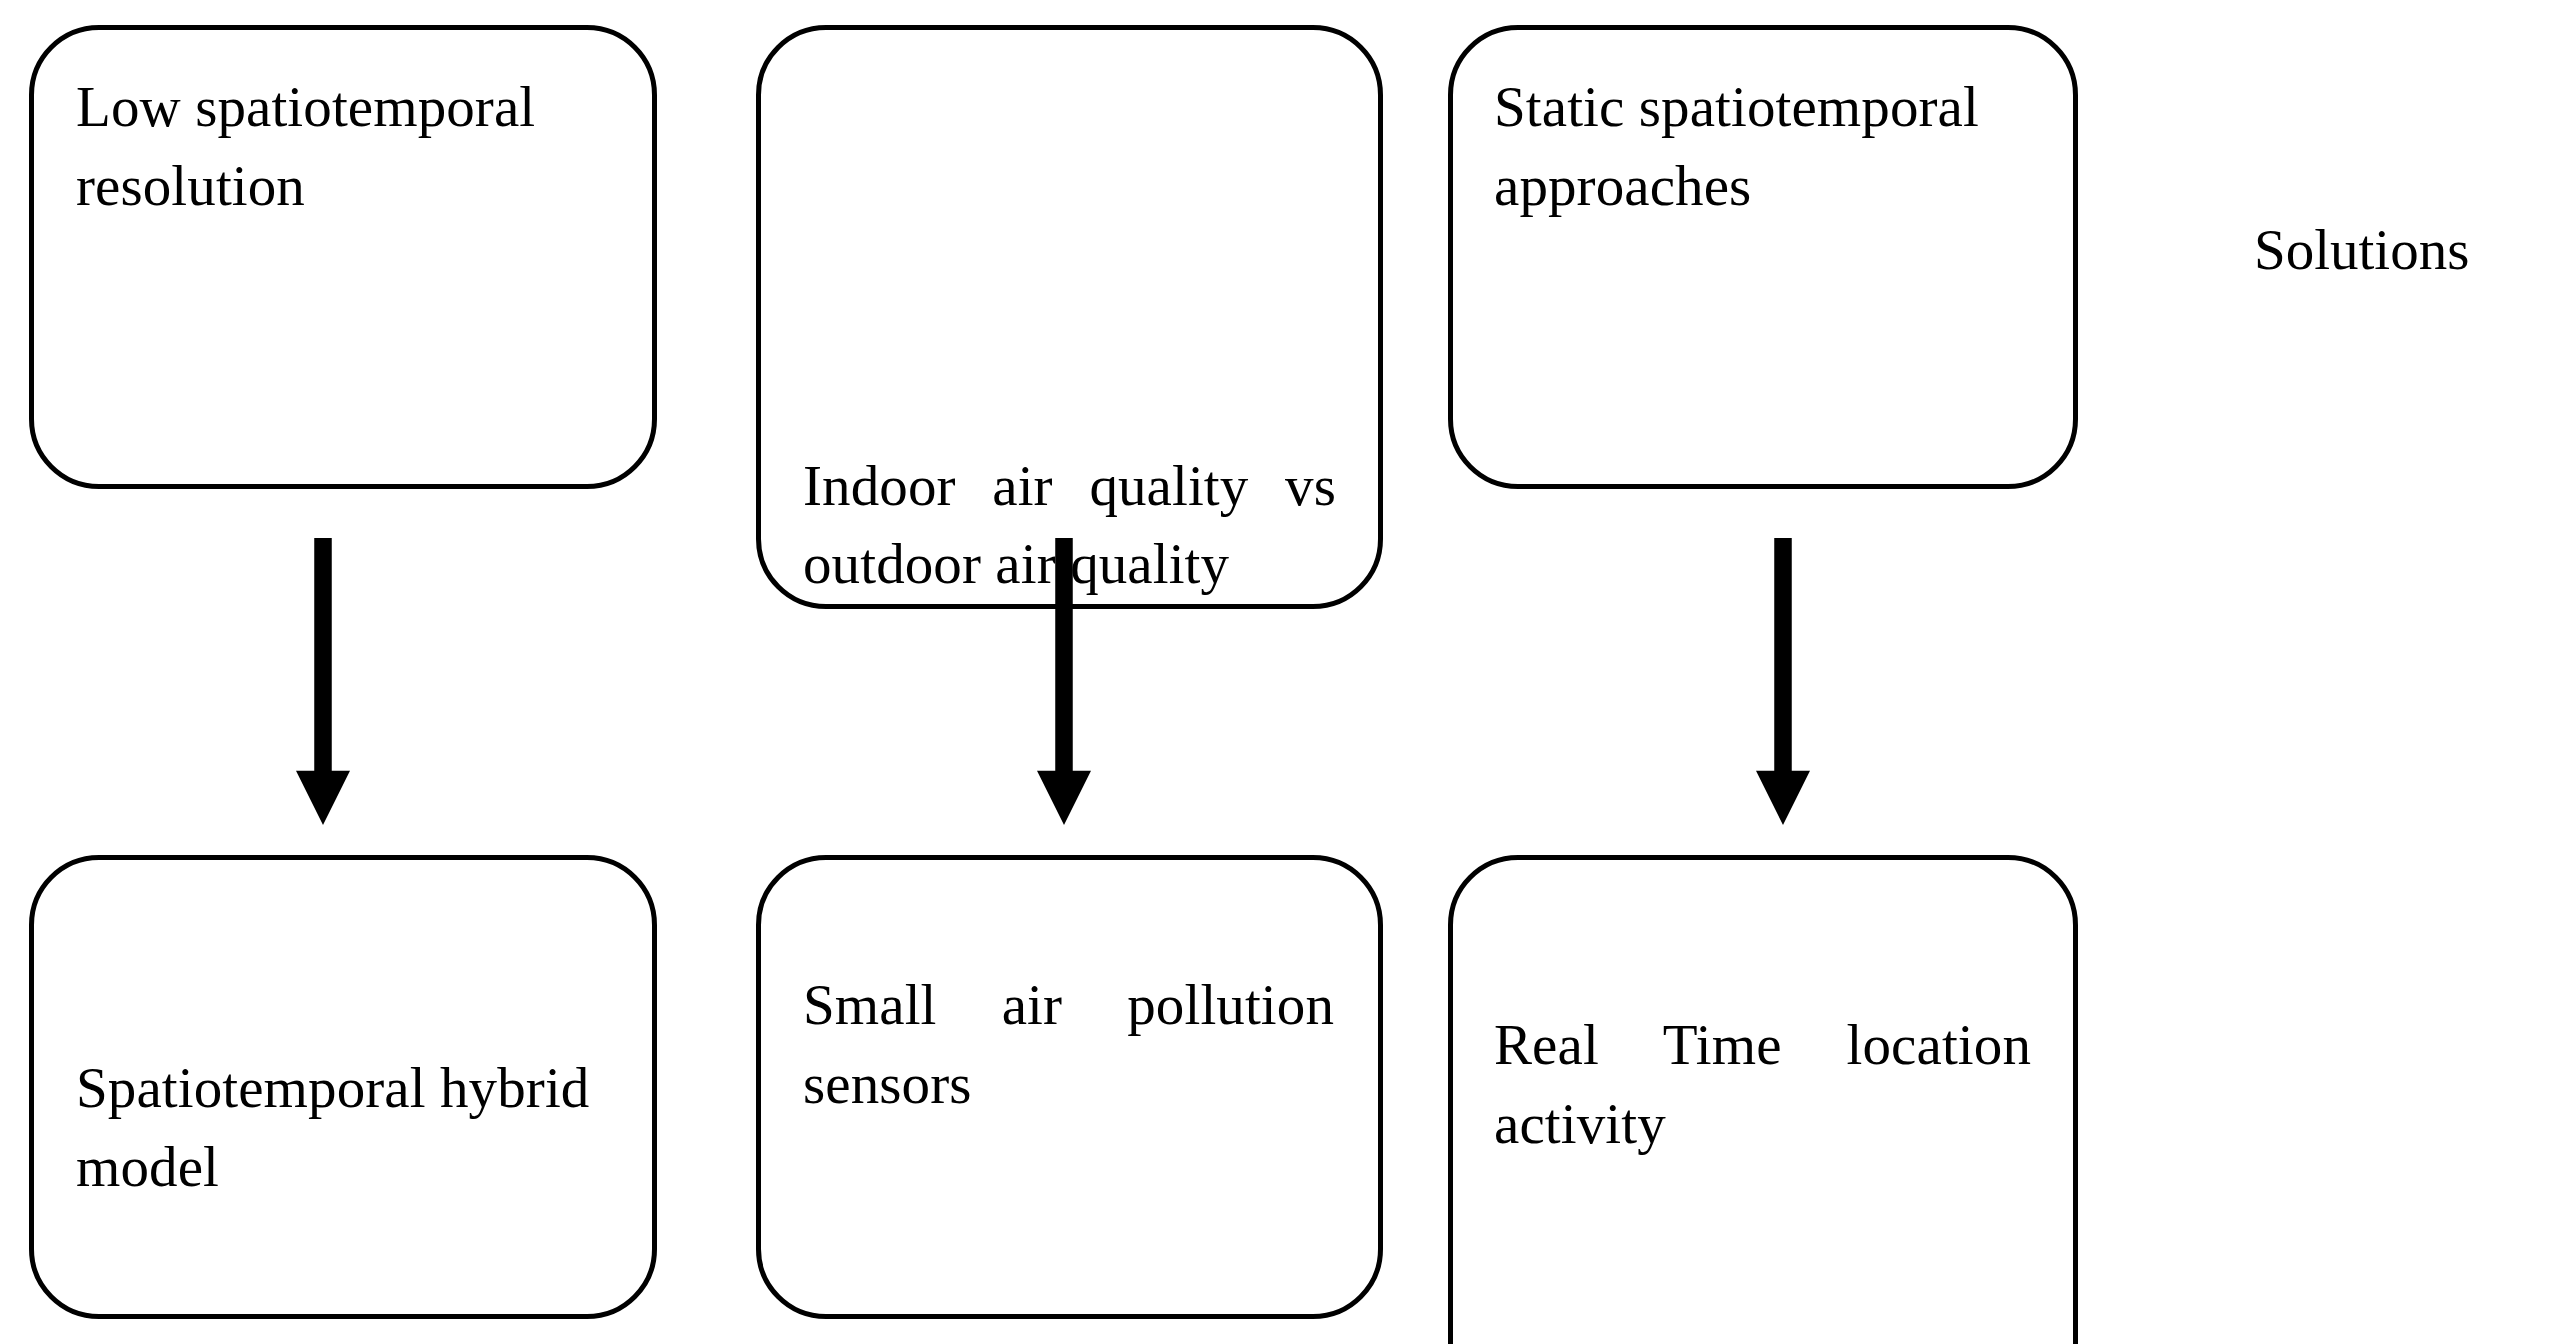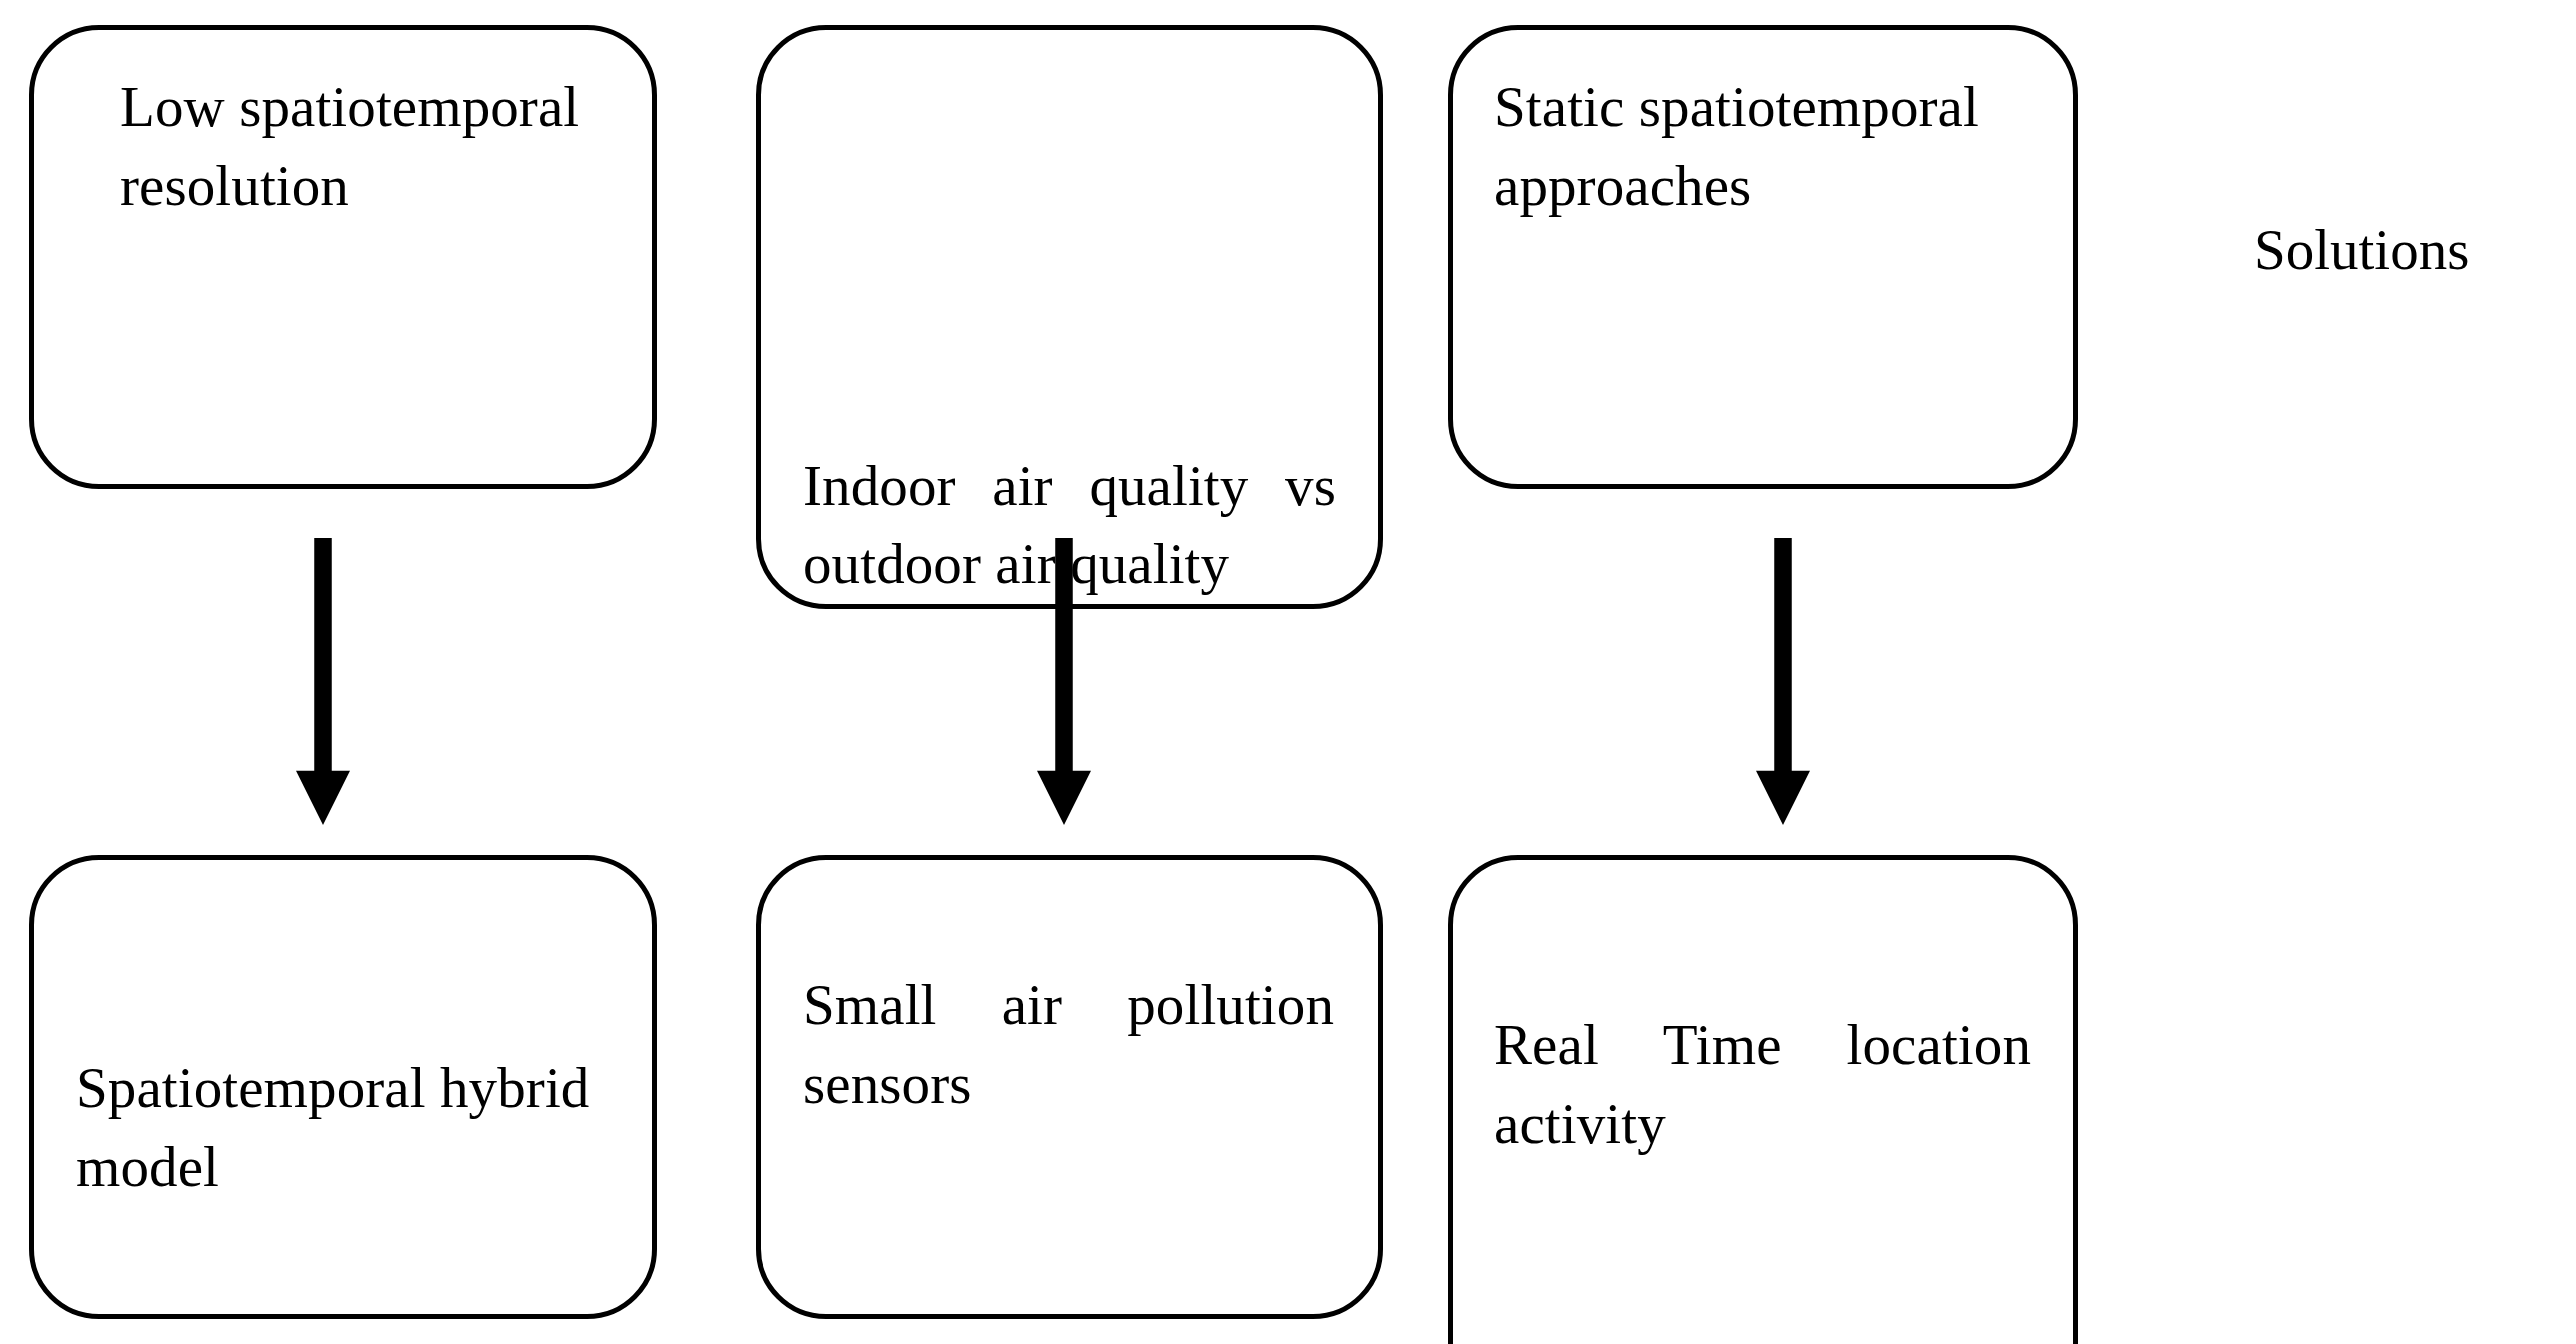--- a/index.html
+++ b/index.html
@@ -47,21 +47,21 @@
 
   
   #node-low-res          { left: 29px;   top: 25px;   width: 628px; height: 464px; }
   #node-indoor-outdoor   { left: 756px; top: 25px;   width: 627px; height: 584px; justify-content: flex-end; }
   #node-static-approach  { left: 1448px; top: 25px;   width: 630px; height: 464px; }
   #node-hybrid-model     { left: 29px;   top: 855px; width: 628px; height: 464px; }
   #node-small-sensors    { left: 756px; top: 855px; width: 627px; height: 464px; }
   #node-real-time        { left: 1448px; top: 855px; width: 630px; height: 572px; }
 
   
-  #node-low-res          .node-text { padding: 38px 41px 0 42px; margin-left: 44px; }
+  #node-low-res          .node-text { padding: 38px 41px 0 42px; }
   #node-indoor-outdoor   .node-text { padding: 38px 42px 0 42px; }
   #node-static-approach  .node-text { padding: 38px 36px 0 41px; }
   #node-hybrid-model     .node-text { padding: 0 41px 0 42px; margin-top: 189px; }
   #node-small-sensors    .node-text { padding: 0 44px 0 42px; margin-top: 106px; }
   #node-real-time        .node-text { padding: 0 42px 0 41px; margin-top: 146px; }
 
   
   .arrow {
     position: absolute;
     top: 538px;

